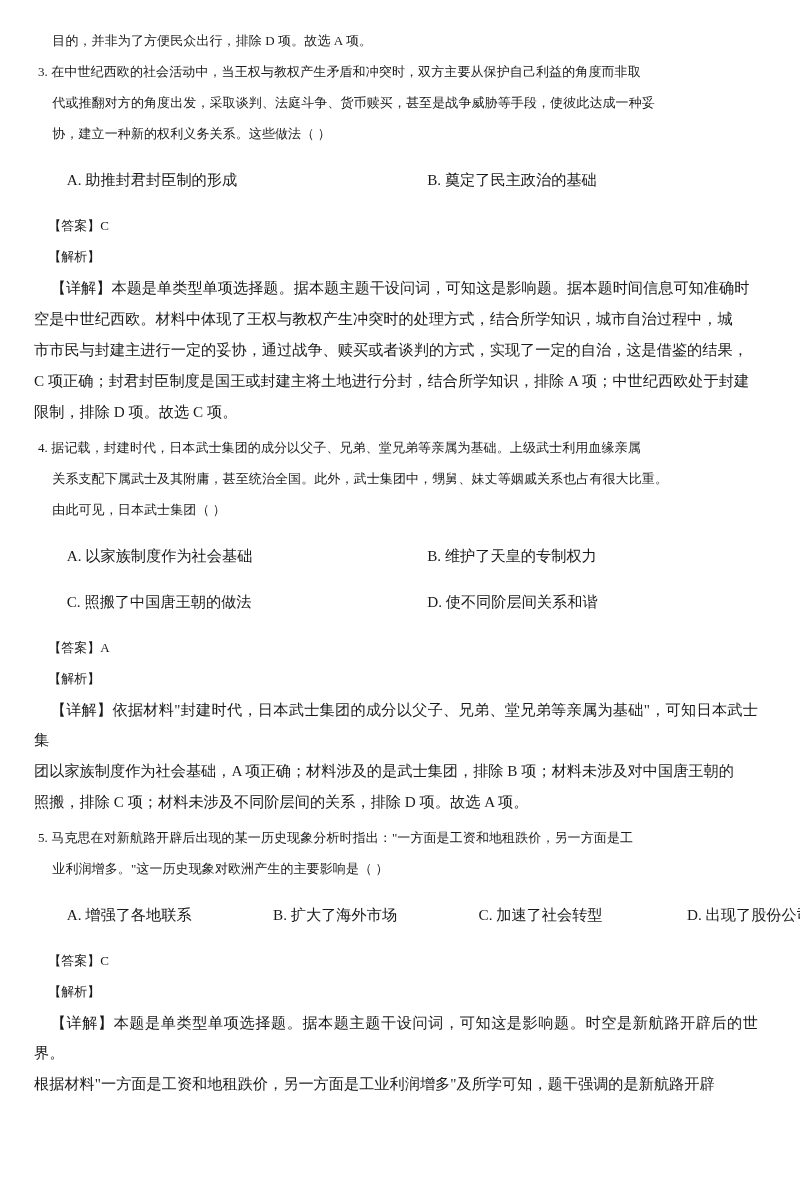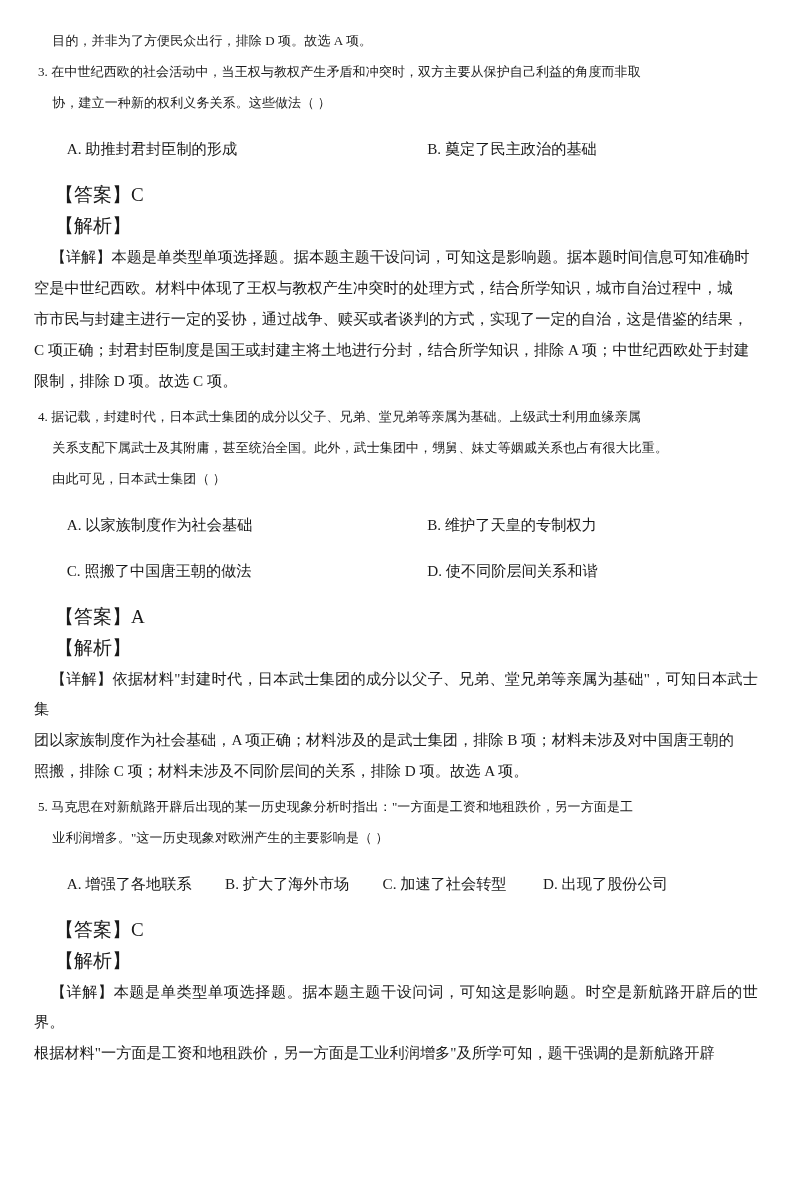--- a/index.html
+++ b/index.html
@@ -28,21 +28,21 @@
     margin: 0 0 1px 4px;
     letter-spacing: 0.1px;
   }
   .q-stem {
     text-indent: 0;
   }
   .indent-1 {
     text-indent: 1.1em;
   }
   .answer-line, .analysis-label {
-    font-size: 19px;
+    font-size: 13px;
     line-height: 30px;
     margin: 0 0 1px 0;
     text-indent: 1.1em;
   }
   .options {
     display: flex;
     width: 100%;
     font-size: 15.2px;
     line-height: 30px;
     margin: 16px;
@@ -54,20 +54,21 @@
     width: 50%;
   }
   .options.two-col .opt.left {
     padding-left: 1.1em;
   }
   .options.two-col .opt.right {
     padding-left: 1.0em;
   }
   .options.four-col {
     justify-content: flex-start;
+    gap: 48px;
   }
   .options.four-col .opt {
     white-space: nowrap;
   }
   .options.four-col .opt.c1 { padding-left: 1.1em; }
   .options.four-col .opt.c2 { padding-left: 2.2em; }
   .options.four-col .opt.c3 { padding-left: 2.2em; }
   .options.four-col .opt.c4 { padding-left: 2.4em; }
   .spacer-sm { height: 4px; }
   .detail {
@@ -87,20 +88,21 @@
 </style>
 </head>
 <body>
 
 <div class="page">
 
   <p class="para indent-1">目的，并非为了方便民众出行，排除 D 项。故选 A 项。</p>
 
   <div class="block">
     <p class="para q-stem">3. 在中世纪西欧的社会活动中，当王权与教权产生矛盾和冲突时，双方主要从保护自己利益的角度而非取</p>
+    <p class="para indent-1">代或推翻对方的角度出发，采取谈判、法庭斗争、货币赎买，甚至是战争威胁等手段，使彼此达成一种妥</p>
     <p class="para indent-1">协，建立一种新的权利义务关系。这些做法（     ）</p>
     <div class="options two-col">
       <div class="opt left">A. 助推封君封臣制的形成</div>
       <div class="opt right">B. 奠定了民主政治的基础</div>
     </div>
     <p class="answer-line">【答案】C</p>
     <p class="analysis-label">【解析】</p>
     <p class="detail">【详解】本题是单类型单项选择题。据本题主题干设问词，可知这是影响题。据本题时间信息可知准确时</p>
     <p class="detail detail-cont">空是中世纪西欧。材料中体现了王权与教权产生冲突时的处理方式，结合所学知识，城市自治过程中，城</p>
     <p class="detail detail-cont">市市民与封建主进行一定的妥协，通过战争、赎买或者谈判的方式，实现了一定的自治，这是借鉴的结果，</p>

